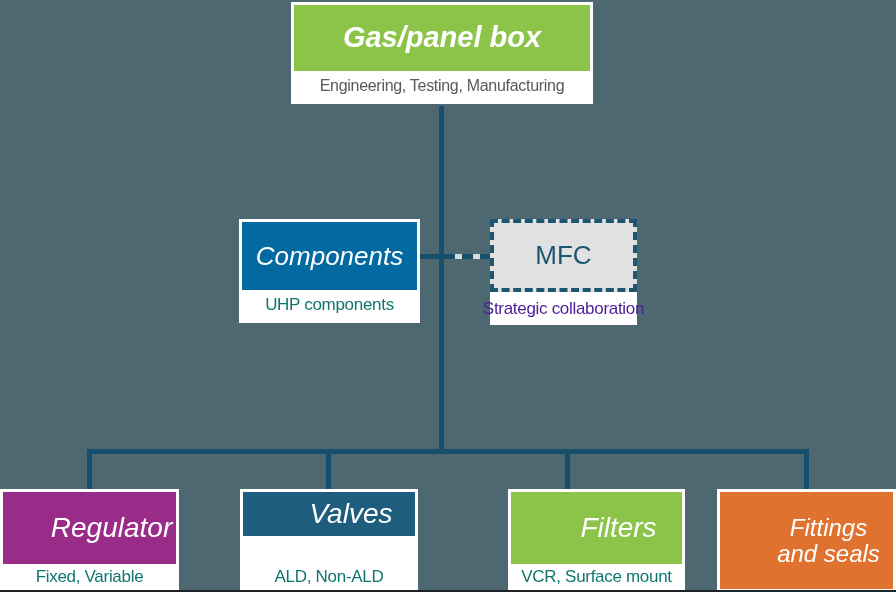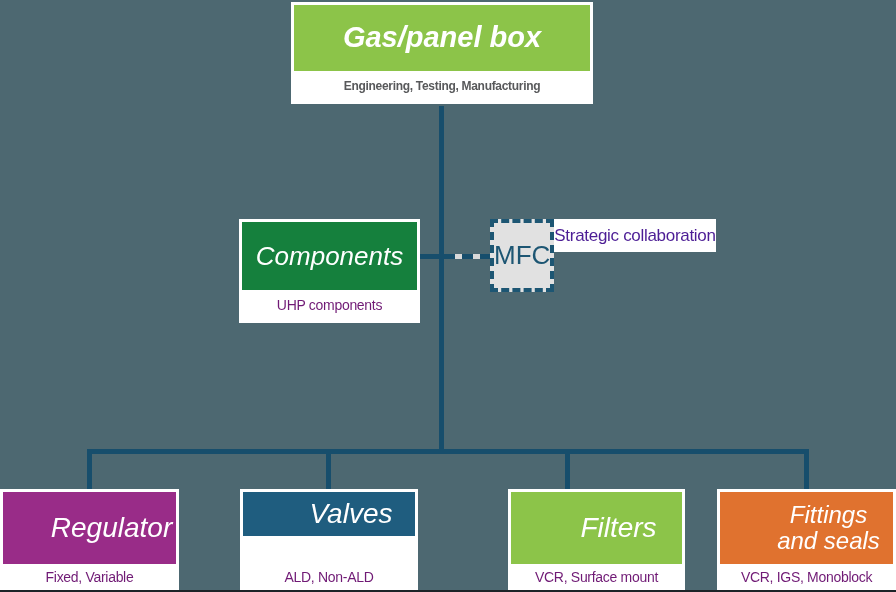--- a/index.html
+++ b/index.html
@@ -23,30 +23,30 @@
   .node{
     position:absolute;background:#ffffff;box-sizing:border-box;padding:3px;
     display:flex;flex-direction:column;
   }
   .node-header{
     flex:1;display:flex;align-items:center;justify-content:center;text-align:center;
     color:#ffffff;line-height:1.08;padding:0 4px;font-style:italic;
   }
   .node-footer{
     display:flex;align-items:center;justify-content:center;text-align:center;
-    background:#ffffff;color:#701a75;font-size:14px;letter-spacing:-0.3px;white-space:nowrap;
+    background:#ffffff;color:#0f766e;font-size:17px;letter-spacing:-0.3px;white-space:nowrap;
   }
   .node-root{left:291px;top:2px;width:302px;height:102px;}
   .node-root .node-header{font-size:29px;font-weight:bold;}
-  .node-root .node-footer{height:30px;font-size:12px;font-weight:bold;color:#58595b;}
+  .node-root .node-footer{height:30px;font-size:16px;font-weight:normal;color:#58595b;}
   .node-components{left:239px;top:219px;width:181px;height:104px;}
   .node-components .node-header{font-size:26px;}
   .node-components .node-footer{height:30px;}
   
-  .node-mfc{position:absolute;left:490px;top:219px;width:217px;display:flex;flex-direction:row;border-radius:6px;}
+  .node-mfc{position:absolute;left:490px;top:219px;width:147px;display:flex;flex-direction:column;border-radius:6px;}
   .mfc-header{
     height:73px;box-sizing:border-box;border:4px dashed #1d5673;background:#e1e1e1;
     display:flex;align-items:center;justify-content:center;
     color:#1d5673;font-size:26px;
   }
   .mfc-footer{
     height:33px;background:#ffffff;color:#4c1d95;font-size:17px;letter-spacing:-0.3px;
     display:flex;align-items:center;justify-content:center;white-space:nowrap;
   }
   
@@ -73,21 +73,21 @@
   <div class="line line-drop drop-4"></div>
   <div class="line line-comp-solid"></div>
   <div class="line-mfc-dashed"></div>
 
   <div class="node node-root">
     <div class="node-header" style="background-color: rgb(140, 196, 73);">Gas/panel box</div>
     <div class="node-footer">Engineering, Testing, Manufacturing</div>
   </div>
 
   <div class="node node-components">
-    <div class="node-header" style="background-color: #15803d;">Components</div>
+    <div class="node-header" style="background-color: #0369a1;">Components</div>
     <div class="node-footer">UHP components</div>
   </div>
 
   <div class="node-mfc">
     <div class="mfc-header" style="background-color: rgb(225, 225, 225);">MFC</div>
     <div class="mfc-footer">Strategic collaboration</div>
   </div>
 
   <div class="node node-leaf node-regulator">
     <div class="node-header" style="background-color: rgb(153, 44, 136);">Regulator</div>
@@ -99,17 +99,16 @@
     <div class="node-footer">ALD, Non-ALD</div>
   </div>
 
   <div class="node node-leaf node-filters">
     <div class="node-header" style="background-color: rgb(140, 196, 73);">Filters</div>
     <div class="node-footer">VCR, Surface mount</div>
   </div>
 
   <div class="node node-leaf node-fittings">
     <div class="node-header" style="background-color: rgb(224, 114, 47); text-align: center;">Fittings and seals</div>
-    <div class="node-footer">VCR, IGS, Monoblock</div>
   </div>
 
   <div class="bottom-edge"></div>
 </div>
 
 </body></html>

